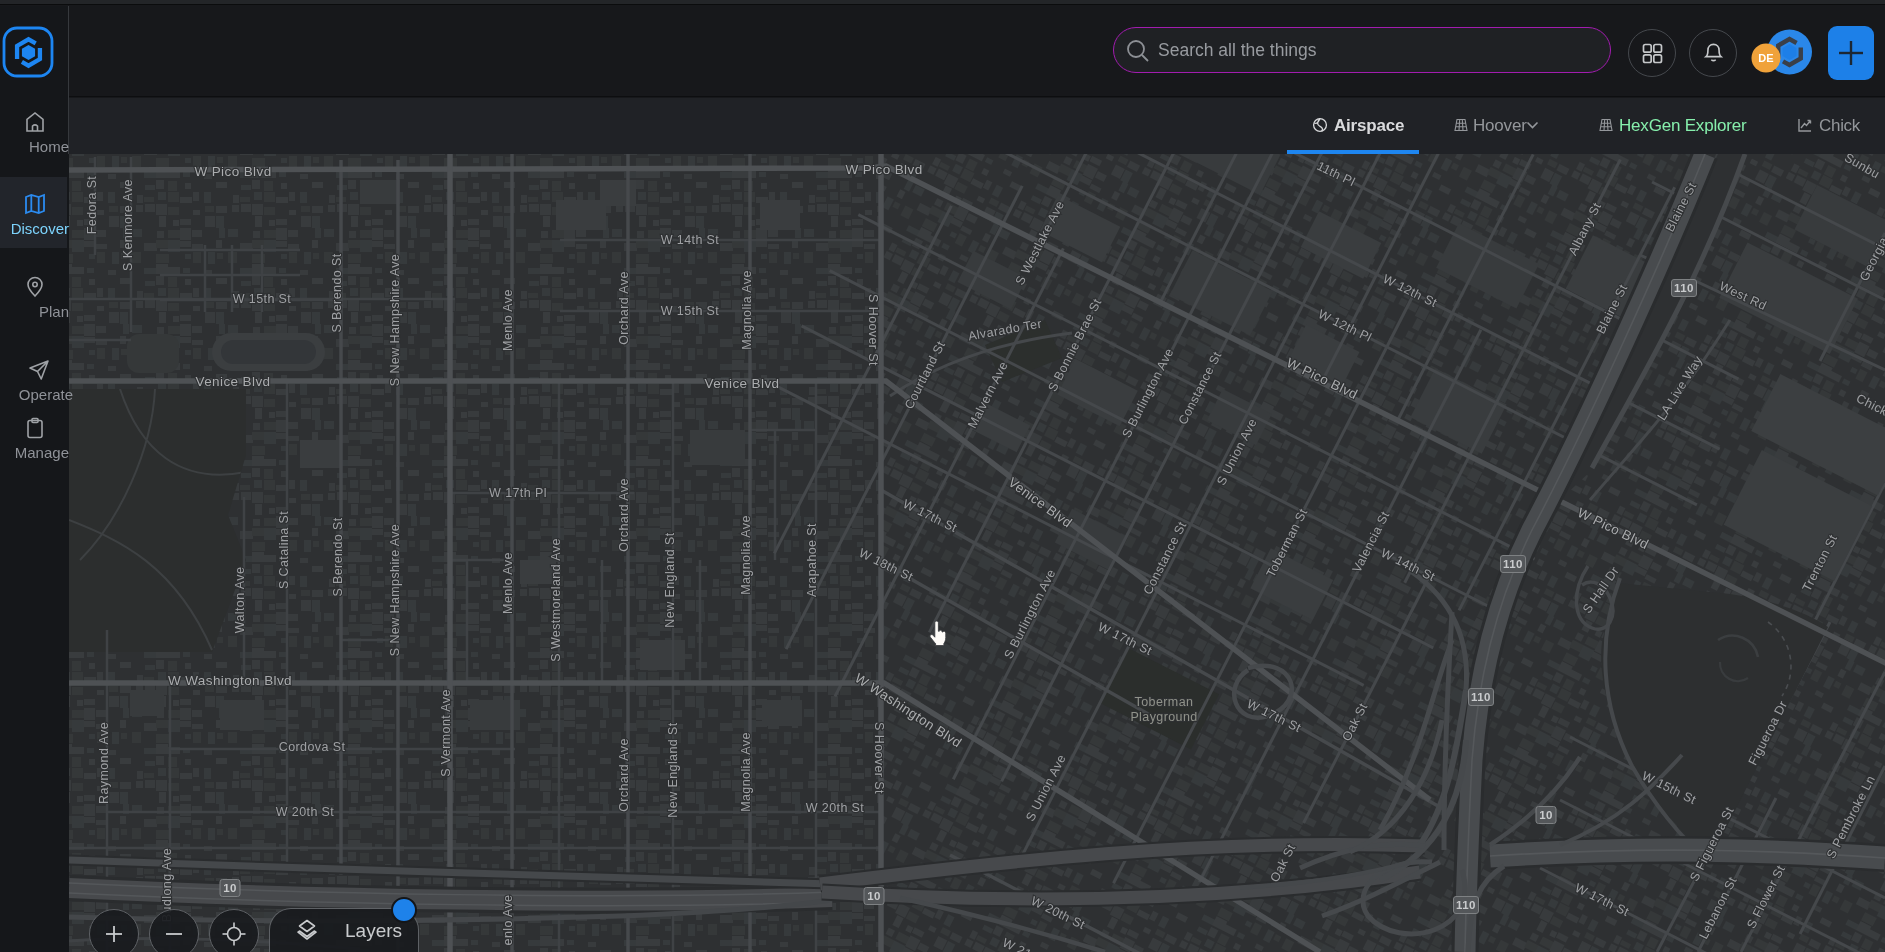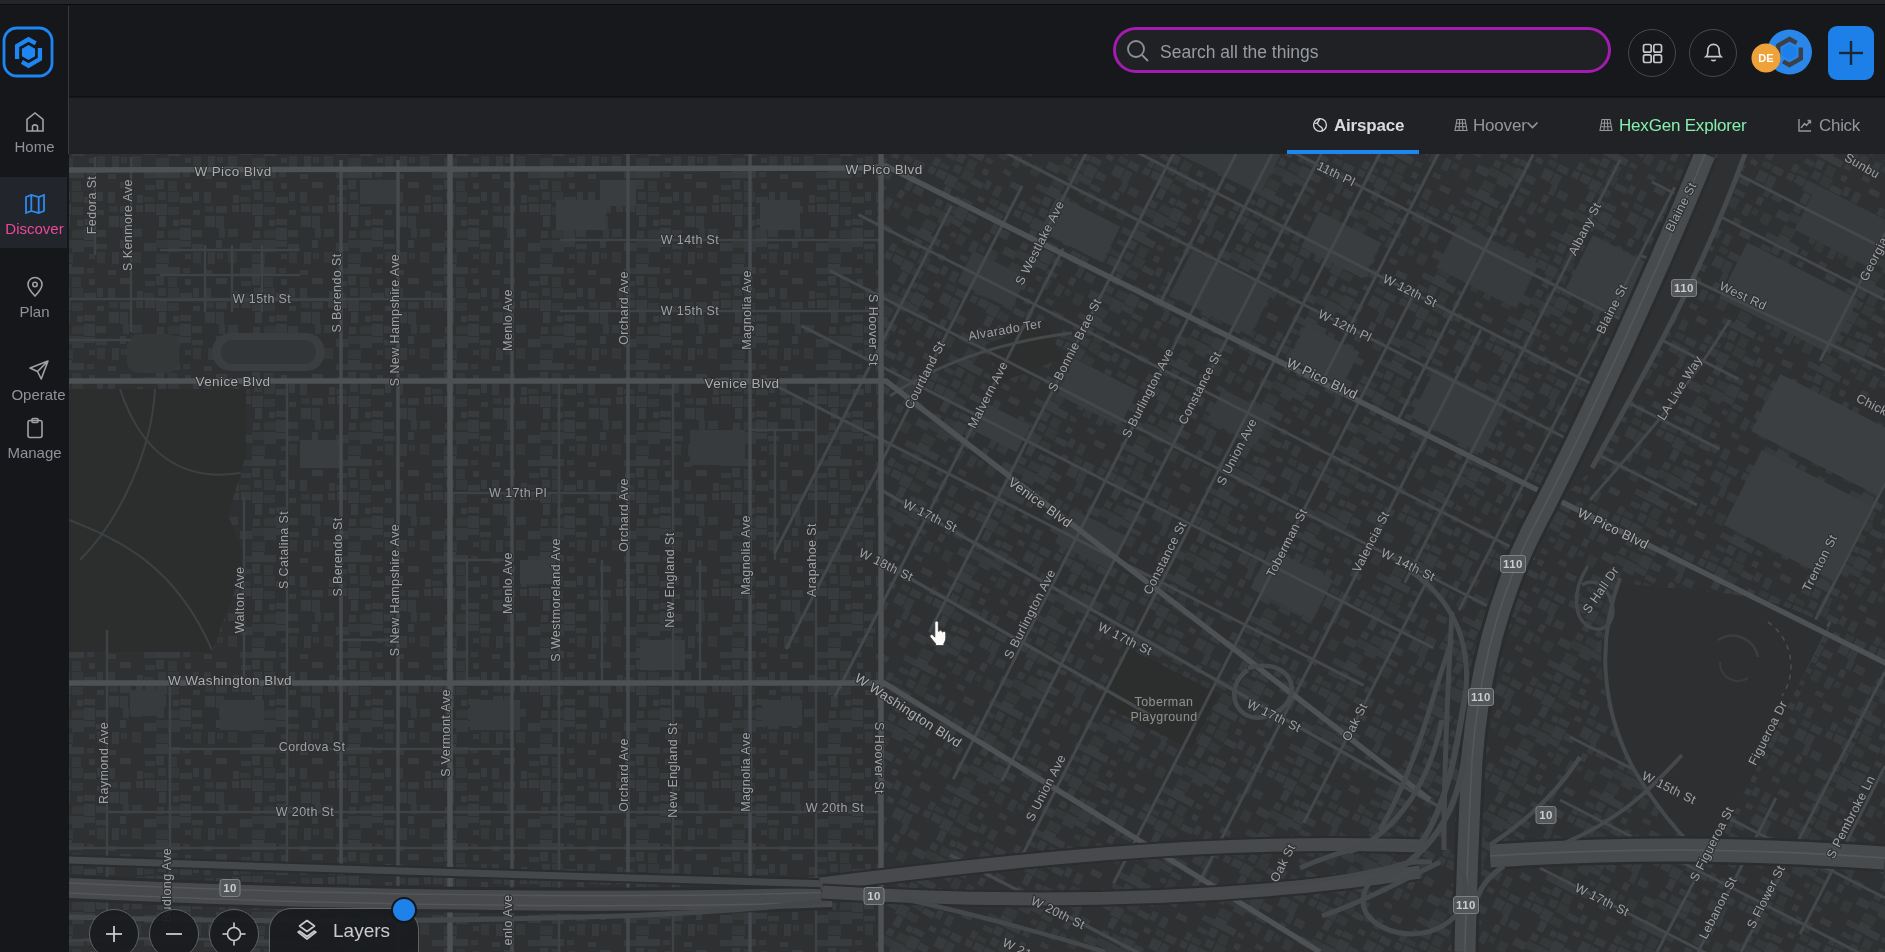--- a/index.html
+++ b/index.html
@@ -7,23 +7,23 @@
 #strip{left:0;top:0;width:1885px;height:5px;background:#232528;border-bottom:1px solid #0b0c0d}
 #side{left:0;top:6px;width:69px;height:946px;background:#15171a;z-index:6}
 #vline{left:68px;top:6px;width:1px;height:148px;background:#36393d;z-index:7}
 #head{left:69px;top:6px;width:1816px;height:91px;background:#17181b;border-bottom:1px solid #0d0e10}
 #tabs{left:69px;top:98px;width:1816px;height:56px;background:#202226}
 #map-wrap{left:69px;top:154px;width:1852px;height:798px}
 .lay text{paint-order:stroke;stroke:#2e3032;stroke-width:2.3px}
 text.la{fill:#abadaf;font-size:13.5px}
 text.lb{fill:#9fa1a4;font-size:12.5px}
 text.lp{fill:#90928a;font-size:12.5px;paint-order:stroke;stroke:#2e3032;stroke-width:2.3px}
-.nav{position:absolute;width:69px;text-align:center;color:#8f9298;font-size:15px}
+.nav{position:absolute;width:69px;text-align:right;color:#8f9298;font-size:15px}
 .nav svg{display:block;margin:0 auto 4px}
-#search{left:1113px;top:27px;width:498px;height:46px;border-radius:23px;background:#1f2124;border:3px solid #a21caf;color:#989ba0;font-size:17.5px;line-height:44px;padding-left:44px}
+#search{left:1113px;top:27px;width:498px;height:46px;border-radius:23px;background:#1f2124;border:1px solid #a21caf;color:#989ba0;font-size:17.5px;line-height:44px;padding-left:44px}
 .cbtn{width:48px;height:48px;border-radius:50%;border:1px solid #45484d;display:flex;align-items:center;justify-content:center}
 .mbtn{width:50px;height:50px;border-radius:50%;border:1.5px solid #5e6165;background:rgba(25,27,30,.93);display:flex;align-items:center;justify-content:center;color:#c9cbcd;z-index:5}
 </style></head>
 <body>
 <div class="abs" id="strip"></div>
 <div class="abs" id="side"></div>
 <div class="abs" id="head"></div>
 <div class="abs" id="tabs"></div>
 <div class="abs" id="vline"></div>
 <div class="abs" id="map-wrap"><svg id="map" width="1816" height="798" viewBox="69 154 1816 798">
@@ -459,21 +459,21 @@
 <path d="M11.43,-4.6 L11.43,6.6 L0,13.2 L-6.6,9.4"></path>
 </g>
 <polygon transform="translate(26.5,26.5)" points="0,-7.6 6.58,-3.8 6.58,3.8 0,7.6 -6.58,3.8 -6.58,-3.8" fill="#1d86f2"></polygon>
 </svg>
 <div class="nav" style="left:0;top:110px;z-index:8">
 <svg width="24" height="24" viewBox="0 0 24 24" fill="none" stroke="#9fa2a6" stroke-width="1.6">
       <path d="M4,21 V9.5 L12,3 L20,9.5 V21 Z M9.5,21 V16 Q12,13.6 14.5,16 V21"></path>
     </svg>
 Home</div>
 <div class="abs" style="left:0;top:177px;width:67px;height:71px;background:#22252b;z-index:7"></div>
-<div class="nav" style="left:0;top:192px;z-index:8;color:#ec4899">
+<div class="nav" style="left:0;top:192px;z-index:8;color:#7dd3fc">
 <svg width="24" height="24" viewBox="0 0 24 24" fill="none" stroke="#2b8bf0" stroke-width="1.8">
       <path d="M3,5 L8.3,3 L15.7,5 L21,3 V19 L15.7,21 L8.3,19 L3,21 Z M8.3,3 V19 M15.7,5 V21"></path>
     </svg>
 Discover</div>
 <div class="nav" style="left:0;top:275px;z-index:8">
 <svg width="24" height="24" viewBox="0 0 24 24" fill="none" stroke="#9fa2a6" stroke-width="1.6">
       <path d="M12,21 C12,21 5,13.8 5,9.5 A7,7 0 1 1 19,9.5 C19,13.8 12,21 12,21 Z"></path>
       <circle cx="12" cy="9.5" r="2.2"></circle>
     </svg>
 Plan</div>
@@ -565,14 +565,14 @@
       <line x1="13" y1="19.5" x2="13" y2="24.5"></line>
       <line x1="1.5" y1="13" x2="6.5" y2="13"></line>
       <line x1="19.5" y1="13" x2="24.5" y2="13"></line>
     </svg>
   </div>
 <div class="abs" style="left:269px;top:908px;width:150px;height:44px;border-radius:22px 22px 0 0;border:1.5px solid #5e6165;border-bottom:none;background:rgba(25,27,30,.93);display:flex;align-items:center;z-index:5">
 <svg style="margin-left:24px" width="26" height="26" viewBox="0 0 26 26" fill="none" stroke="#c9cbcd" stroke-width="1.6" stroke-linejoin="round">
       <path d="M13,2.5 L20.5,8 L13,13.5 L5.5,8 Z"></path>
       <path d="M5.5,13 L13,18.5 L20.5,13 L22,14.2 L13,21 L4,14.2 Z"></path>
     </svg>
-<span style="margin-left:13px;font-size:19px;color:#c9cbcd">Layers</span>
+<span style="margin-left:25px;font-size:19px;color:#c9cbcd">Layers</span>
 </div>
 <div class="abs" style="left:391px;top:897px;width:26px;height:26px;border-radius:50%;background:#1e82ea;border:2px solid #141619;z-index:6"></div>
 </body></html>

